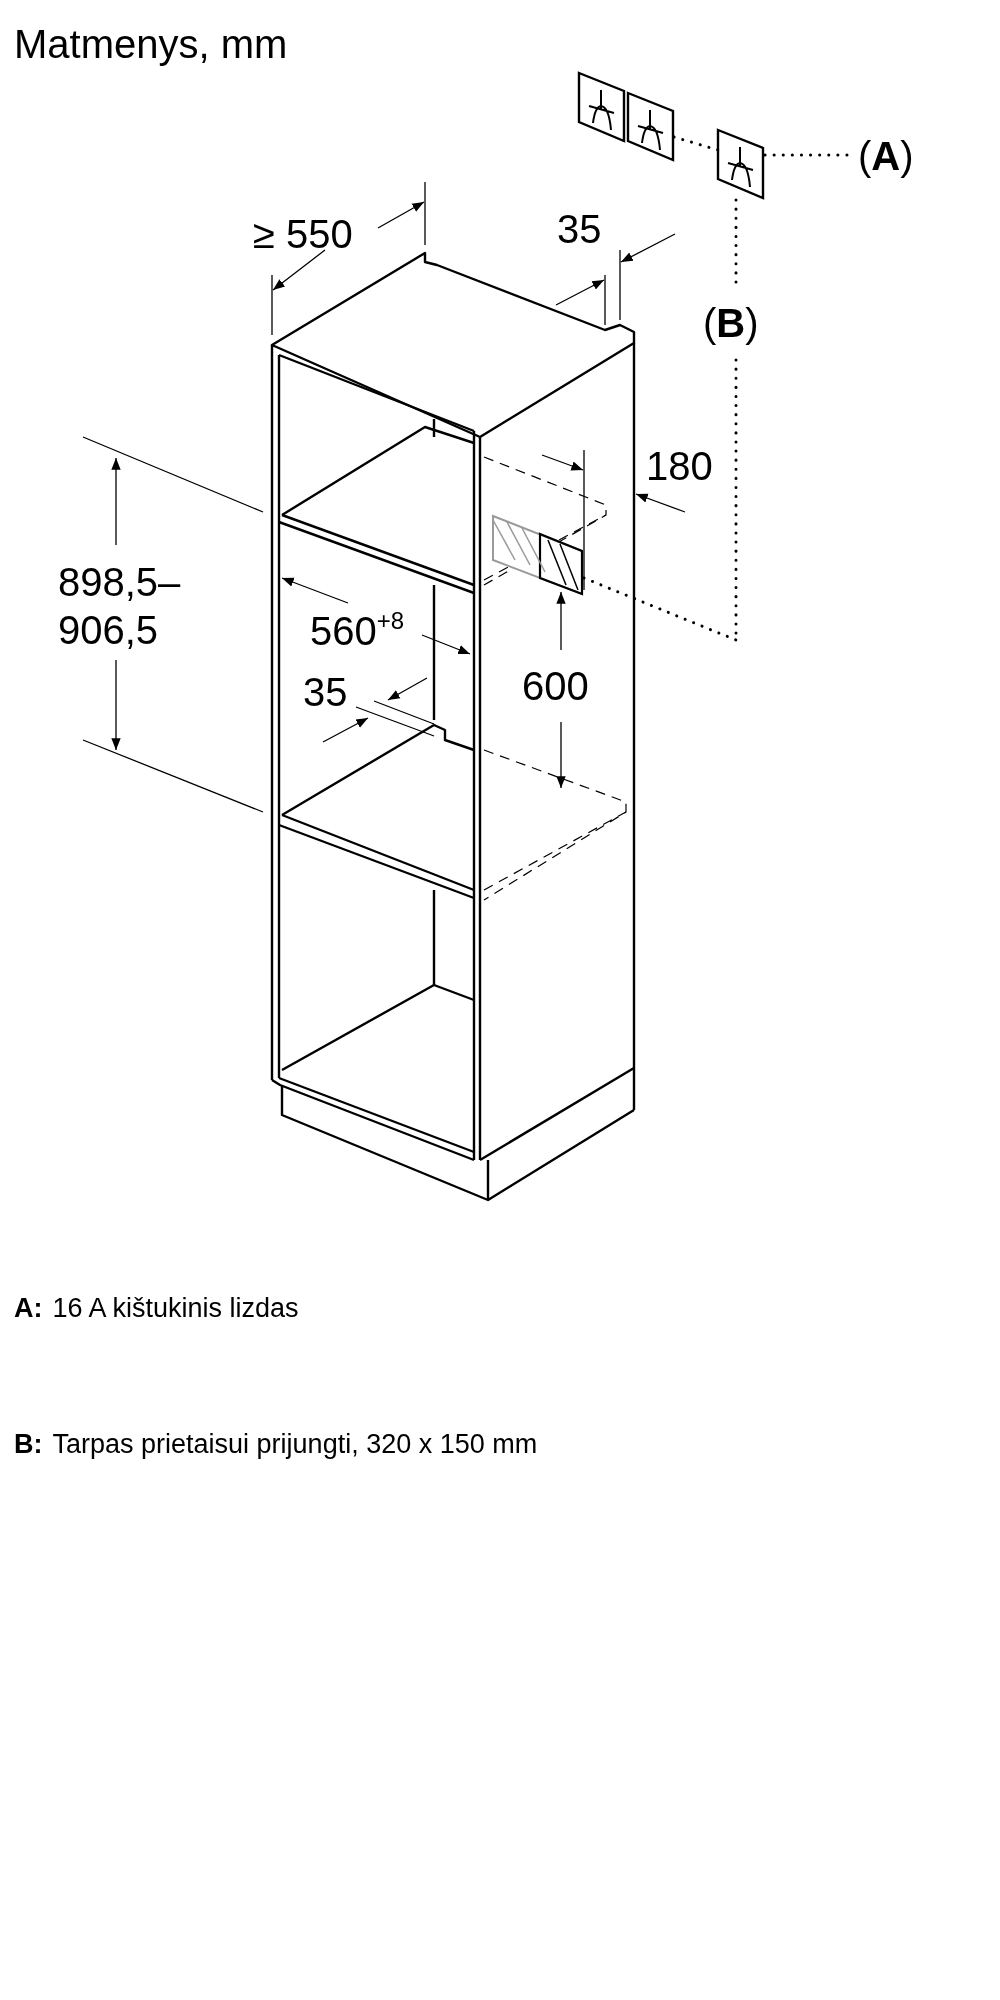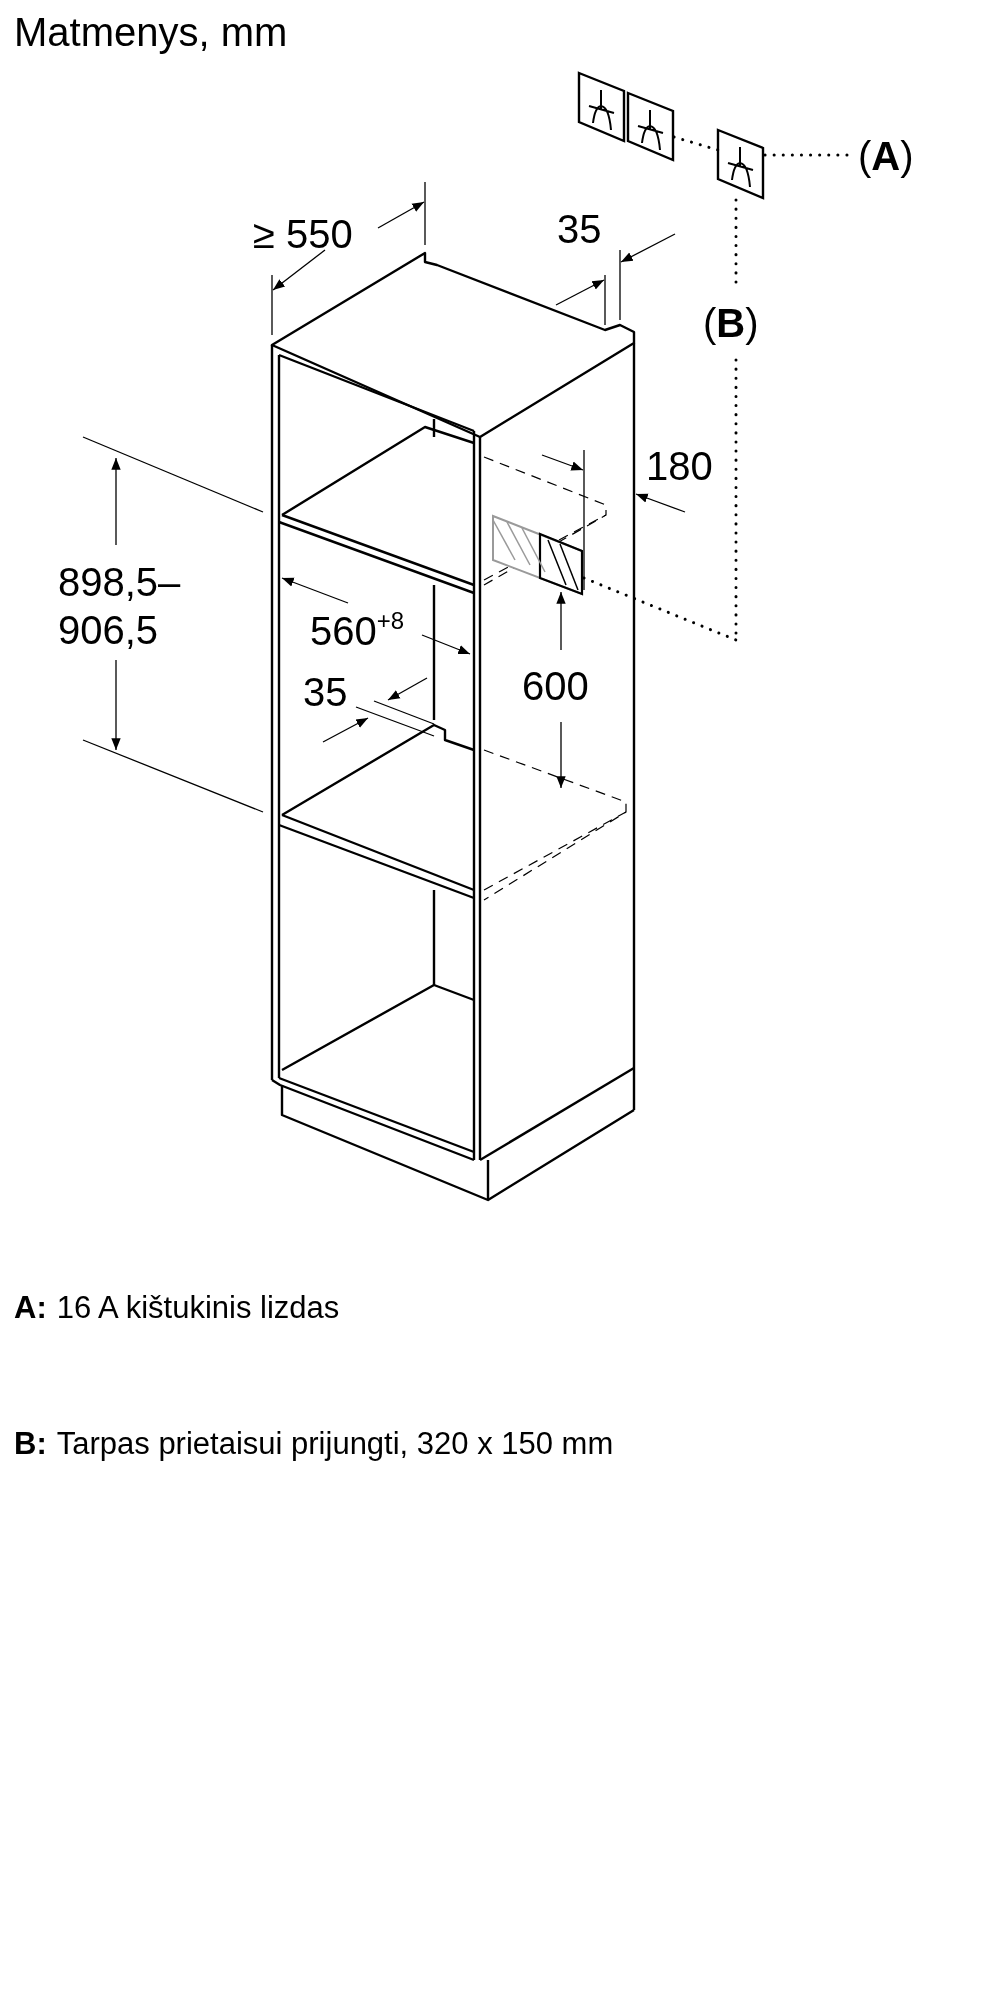--- a/index.html
+++ b/index.html
@@ -1,20 +1,20 @@
 <!DOCTYPE html>
 <html><head>
 <meta charset="utf-8">
 <style>
   html,body{margin:0;padding:0;background:#ffffff;}
   body{width:1000px;height:2000px;position:relative;overflow:hidden;font-family:"Liberation Sans",sans-serif;color:#000;}
-  .title{position:absolute;left:14px;top:8px;font-size:40px;line-height:48px;}
+  .title{position:absolute;left:14px;top:20px;font-size:40px;line-height:48px;}
   svg.diagram{position:absolute;left:0;top:0;}
   .lbl{font-family:"Liberation Sans",sans-serif;fill:#000;}
-  .legend{position:absolute;left:14px;font-size:31px;line-height:48px;white-space:nowrap;}
+  .legend{position:absolute;left:14px;font-size:27px;line-height:48px;white-space:nowrap;}
   .legend b{font-weight:bold;margin-right:10px;}
 </style>
 </head>
 <body>
 
 <div class="title">Matmenys, mm</div>
 
 <svg class="diagram" width="1000" height="1250" viewBox="0 0 1000 1250" xmlns="http://www.w3.org/2000/svg">
   <defs>
     <marker id="arr" viewBox="0 0 10 10" refX="10" refY="5" markerWidth="9" markerHeight="9" orient="auto-start-reverse">

